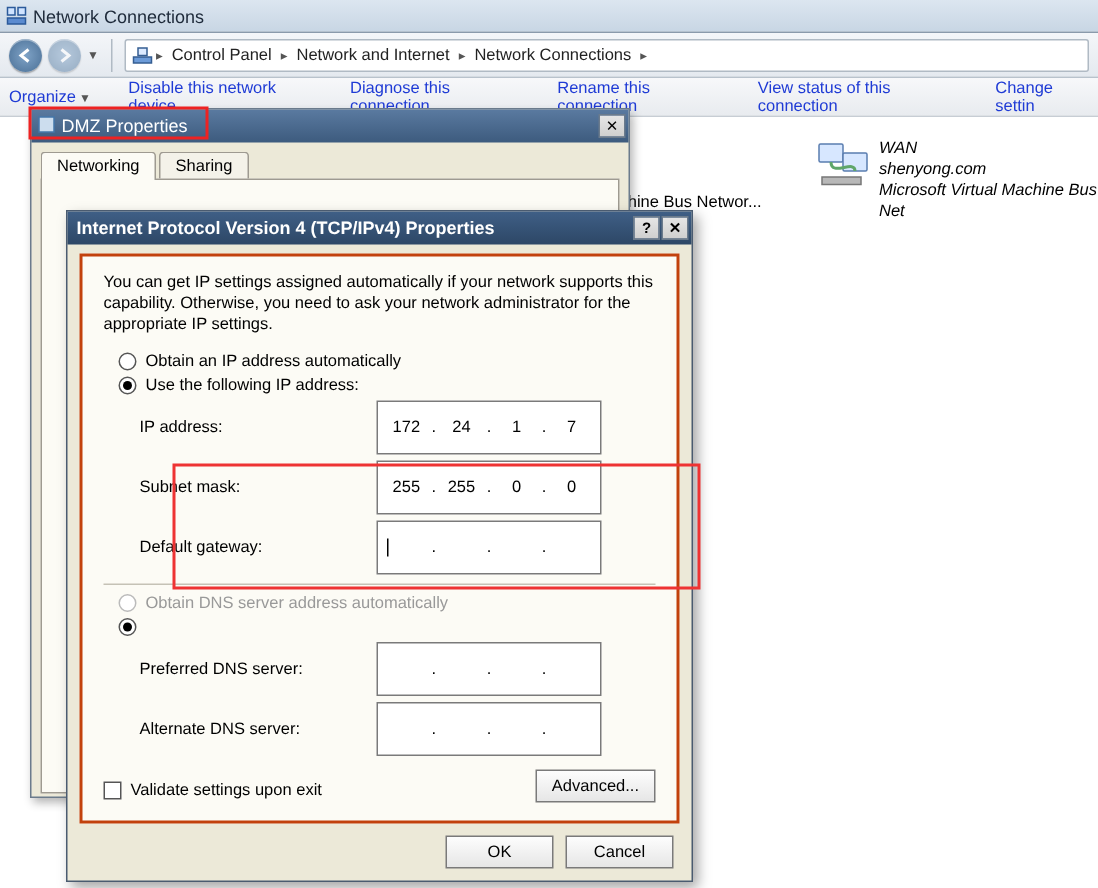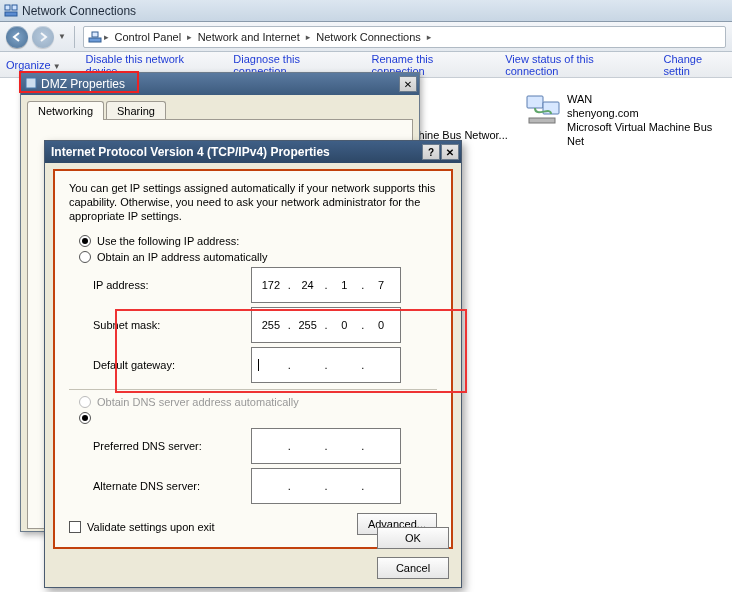--- a/index.html
+++ b/index.html
@@ -221,21 +221,21 @@
     min-width:72px; height:22px;
     border:1px solid #7a7a7a;
     background:linear-gradient(#fdfdfd,#e6e6e6);
     font-size:11px;
     display:inline-flex; align-items:center; justify-content:center;
     padding:0 10px;
     cursor:pointer;
   }
   .dialog-buttons {
     position:absolute; right:12px; bottom:8px;
-    display:flex; gap:8px;flex-direction:column;
+    display:flex; gap:8px;
   }
   .advanced-btn {
     position:absolute; right:14px; bottom:12px;
   }
   .validate-row {
     position:absolute; left:14px; bottom:14px;
     display:flex; align-items:center; gap:6px;
   }
 
 </style>
@@ -293,21 +293,21 @@
 </div>
 
 <div class="content">
 
   <div class="conn-item" style="left:380px; top:50px;">
     <div class="lines">
       <div>ual Machine Bus Networ...</div>
     </div>
   </div>
 
-  <div class="conn-item" style="left:525px; top:14px;">
+  <div class="conn-item" style="left:544px; top:14px;font-style:italic;">
     <div class="net-icon">
       <svg width="36" height="36">
         <rect x="2" y="4" width="16" height="12" rx="1" fill="#d7e7ff" stroke="#5a7db0"></rect>
         <rect x="18" y="10" width="16" height="12" rx="1" fill="#d7e7ff" stroke="#5a7db0"></rect>
         <path d="M10 16 C10 26, 26 14, 26 22" stroke="#5fa66a" fill="none" stroke-width="2"></path>
         <rect x="4" y="26" width="26" height="5" fill="#b8b8b8" stroke="#777"></rect>
       </svg>
     </div>
     <div class="lines">
       <div>WAN</div>
@@ -351,26 +351,26 @@
       <div class="titlebar-btn">
           <span>✕</span>
         </div>
     </div>
   </div>
   <div class="ipv4-tabs">
     <div class="ipv4-body">
       <div class="desc">You can get IP settings assigned automatically if your network supports this capability. Otherwise, you need to ask your network administrator for the appropriate IP settings.</div>
 
       <div class="radio-row">
+        <span class="radio"></span>
+        <span>Obtain an IP address automatically</span>
+      </div>
+      <div class="radio-row">
         <span class="radio selected"></span>
         <span>Use the following IP address:</span>
-      </div>
-      <div class="radio-row">
-        <span class="radio"></span>
-        <span>Obtain an IP address automatically</span>
       </div>
 
       <div class="form-row">
         <span class="lab">IP address:</span>
         <div class="ip-input">
           <span class="oct">172</span>
             <span class="dot">.</span>
           <span class="oct">24</span>
             <span class="dot">.</span>
           <span class="oct">1</span>

